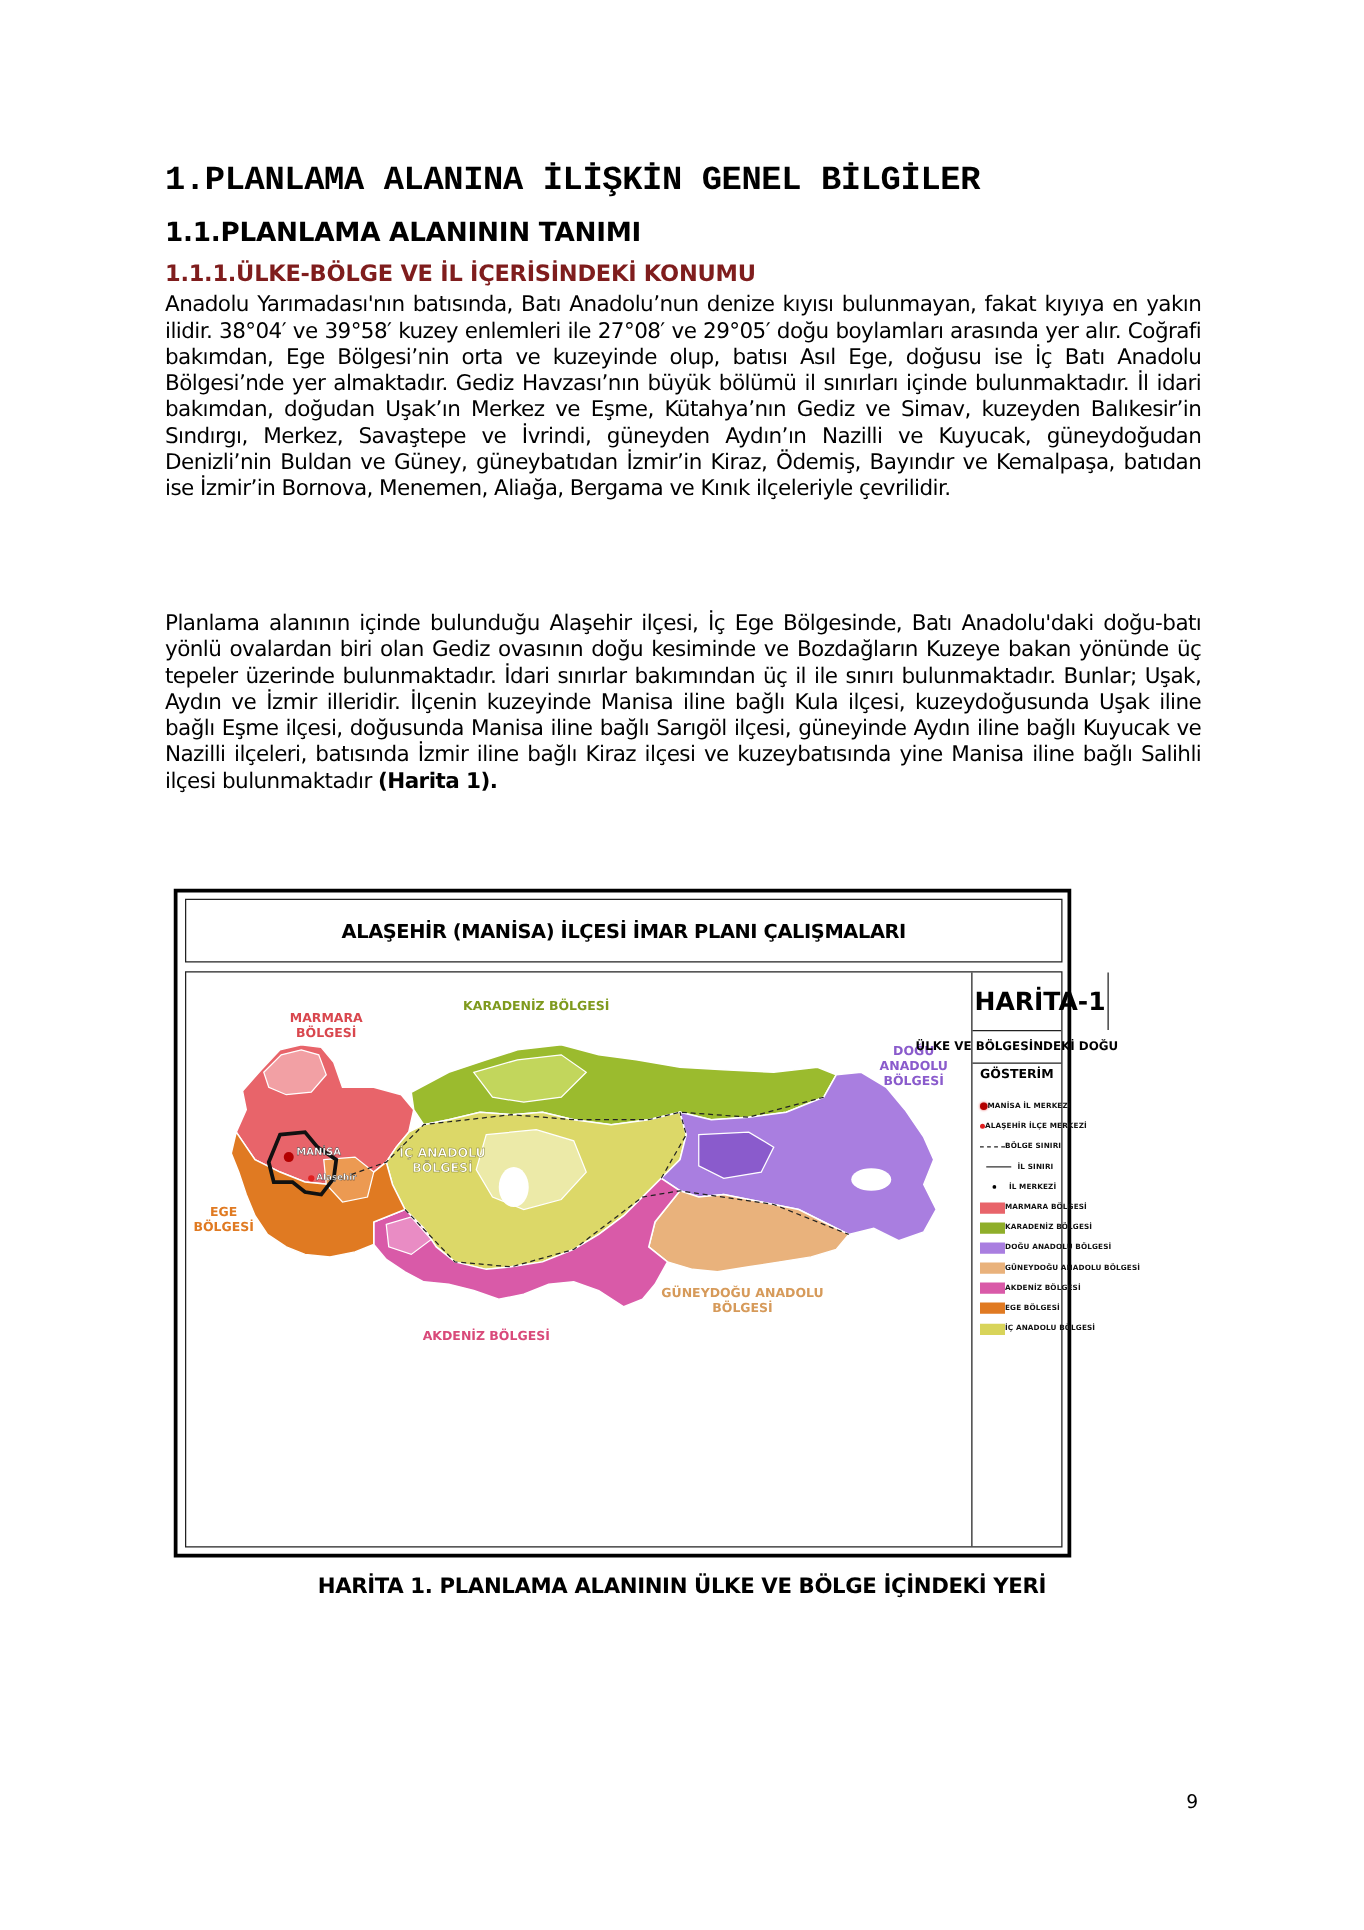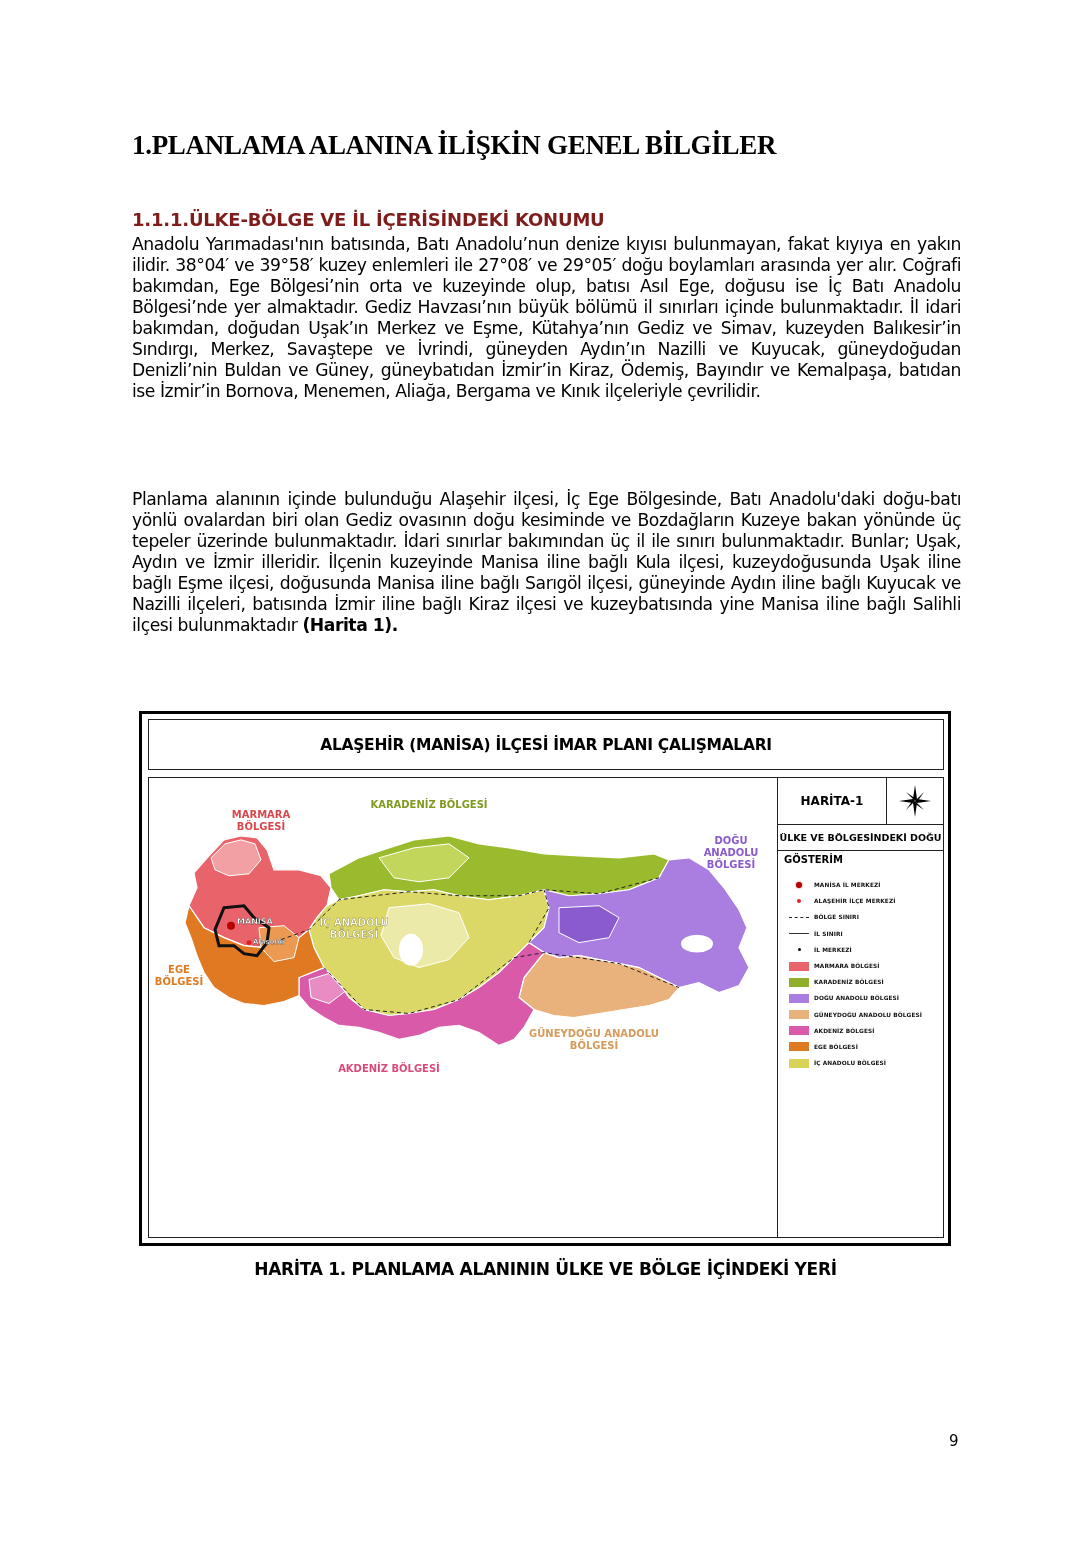--- a/index.html
+++ b/index.html
@@ -1,32 +1,32 @@
 <!DOCTYPE html>
 <html><head>
 <meta charset="utf-8">
 <style>
   html, body { margin: 0; padding: 0; background: #ffffff; }
   body { width: 1091px; height: 1544px; position: relative; overflow: hidden; }
   .page { position: absolute; left: 0; top: 0; width: 1091px; height: 1544px; background: #fff; }
-  .h1 { position: absolute; left: 132px; top: 130px; font-family: Liberation Serif, serif; font-weight: bold; font-size: 27px; color: #000; letter-spacing: -0.3px; white-space: nowrap; }
+  .h1 { position: absolute; left: 132px; top: 130px; font-family: Liberation Mono, monospace; font-weight: bold; font-size: 27px; color: #000; letter-spacing: -0.3px; white-space: nowrap; }
   .h2 { position: absolute; left: 132px; top: 174px; font-family: "DejaVu Sans", sans-serif; font-weight: bold; font-size: 21px; color: #000; letter-spacing: -0.2px; white-space: nowrap; }
   .h3 { position: absolute; left: 132px; top: 209px; font-family: "DejaVu Sans", sans-serif; font-weight: bold; font-size: 18px; color: #7f1d1d; letter-spacing: -0.2px; white-space: nowrap; }
   .para { position: absolute; left: 132px; width: 829px; font-family: "DejaVu Sans", sans-serif; font-size: 17.2px; line-height: 21px; color: #000; text-align: justify; letter-spacing: -0.45px; margin: 0; }
   .p1 { top: 234px; }
   .p2 { top: 489px; }
   .para b { font-weight: bold; }
 
-  .mapframe { position: absolute; left: 139px; top: 711px; width: 812px; height: 535px; border: 3px solid #000; box-sizing: border-box; background: #fff; }
+  .mapframe { position: absolute; left: 139px; top: 711px; width: 718px; height: 535px; border: 3px solid #000; box-sizing: border-box; background: #fff; }
   .maptitlebox { position: absolute; left: 6px; top: 5px; right: 4px; height: 51px; border: 1.5px solid #222; box-sizing: border-box; display: flex; align-items: center; justify-content: center; font-family: "DejaVu Sans", sans-serif; font-weight: bold; font-size: 15.5px; color: #000; letter-spacing: -0.3px; }
   .mapbody { position: absolute; left: 6px; top: 63px; right: 4px; bottom: 5px; border: 1.5px solid #222; box-sizing: border-box; }
   .mapimg { position: absolute; left: 0; top: 0; width: 628px; height: 100%; }
   .sidepanel { position: absolute; left: 628px; top: 0; right: 0; bottom: 0; border-left: 1.5px solid #222; }
   .sp-head { position: absolute; left: 0; right: 0; top: 0; height: 46px; border-bottom: 1.5px solid #222; }
-  .sp-title { position: absolute; left: 0; top: 0; width: 108px; height: 46px; border-right: 1.5px solid #222; display: flex; align-items: center; justify-content: center; font-family: "DejaVu Sans", sans-serif; font-weight: bold; font-size: 12px; color: #000; }
+  .sp-title { position: absolute; left: 0; top: 0; width: 108px; height: 46px; border-right: 1.5px solid #222; display: flex; align-items: center; justify-content: center; font-family: "DejaVu Sans", sans-serif; font-weight: bold; font-size: 20px; color: #000; }
   .sp-compass { position: absolute; left: 109px; top: 0; right: 0; height: 46px; display: flex; align-items: center; justify-content: center; }
   .sp-sub { position: absolute; left: 0; right: 0; top: 46px; height: 26px; border-bottom: 1.5px solid #222; display: flex; align-items: center; justify-content: center; font-family: "DejaVu Sans", sans-serif; font-weight: bold; font-size: 9.5px; color: #000; white-space: nowrap; }
   .legend { position: absolute; left: 6px; top: 76px; right: 4px; }
   .legend-title { font-family: "DejaVu Sans", sans-serif; font-weight: bold; font-size: 10px; color: #000; margin-bottom: 12px; }
   .leg-row { display: flex; align-items: center; height: 16.2px; }
   .leg-sym { width: 30px; display: flex; align-items: center; justify-content: center; }
   .leg-lbl { font-family: "DejaVu Sans", sans-serif; font-weight: bold; font-size: 5.8px; color: #111; white-space: nowrap; letter-spacing: 0.1px; }
   .sw { width: 20px; height: 9px; }
   .dot-big { width: 6px; height: 6px; border-radius: 50%; background: #b30000; box-shadow: 0 0 2px #d44; }
   .dot-red { width: 4px; height: 4px; border-radius: 50%; background: #e02020; }
@@ -36,20 +36,21 @@
 
   .caption { position: absolute; left: 0; width: 1091px; top: 1259px; text-align: center; font-family: "DejaVu Sans", sans-serif; font-weight: bold; font-size: 17px; color: #000; letter-spacing: -0.3px; }
   .pagenum { position: absolute; left: 949px; top: 1432px; font-family: "DejaVu Sans", sans-serif; font-size: 15px; color: #000; }
   .mlabel { font-family: "DejaVu Sans", sans-serif; font-weight: bold; }
 </style>
 </head>
 <body>
 
 <div class="page">
   <div class="h1">1.PLANLAMA ALANINA İLİŞKİN GENEL BİLGİLER</div>
+  <div class="h2">1.1.PLANLAMA ALANININ TANIMI</div>
   <div class="h3">1.1.1.ÜLKE-BÖLGE VE İL İÇERİSİNDEKİ KONUMU</div>
 
   <p class="para p1">Anadolu Yarımadası'nın batısında, Batı Anadolu’nun denize kıyısı bulunmayan, fakat kıyıya en yakın ilidir. 38°04′ ve 39°58′ kuzey enlemleri ile 27°08′ ve 29°05′ doğu boylamları arasında yer alır. Coğrafi bakımdan, Ege Bölgesi’nin orta ve kuzeyinde olup, batısı Asıl Ege, doğusu ise İç Batı Anadolu Bölgesi’nde yer almaktadır. Gediz Havzası’nın büyük bölümü il sınırları içinde bulunmaktadır. İl idari bakımdan, doğudan Uşak’ın Merkez ve Eşme, Kütahya’nın Gediz ve Simav, kuzeyden Balıkesir’in Sındırgı, Merkez, Savaştepe ve İvrindi, güneyden Aydın’ın Nazilli ve Kuyucak, güneydoğudan Denizli’nin Buldan ve Güney, güneybatıdan İzmir’in Kiraz, Ödemiş, Bayındır ve Kemalpaşa, batıdan ise İzmir’in Bornova, Menemen, Aliağa, Bergama ve Kınık ilçeleriyle çevrilidir.</p>
   <p class="para p2"><span>Planlama alanının içinde bulunduğu Alaşehir ilçesi, İç Ege Bölgesinde, Batı Anadolu'daki doğu-batı yönlü ovalardan biri olan Gediz ovasının doğu kesiminde ve Bozdağların Kuzeye bakan yönünde üç tepeler üzerinde bulunmaktadır. İdari sınırlar bakımından üç il ile sınırı bulunmaktadır. Bunlar; Uşak, Aydın ve İzmir illeridir. İlçenin kuzeyinde Manisa iline bağlı Kula ilçesi, kuzeydoğusunda Uşak iline bağlı Eşme ilçesi, doğusunda Manisa iline bağlı Sarıgöl ilçesi, güneyinde Aydın iline bağlı Kuyucak ve Nazilli ilçeleri, batısında İzmir iline bağlı Kiraz ilçesi ve kuzeybatısında yine Manisa iline bağlı Salihli ilçesi bulunmaktadır </span><b>(Harita 1).</b></p>
 
   <div class="mapframe">
     <div class="maptitlebox">ALAŞEHİR (MANİSA) İLÇESİ İMAR PLANI ÇALIŞMALARI</div>
     <div class="mapbody">
       <svg class="mapimg" viewBox="0 0 628 460" preserveAspectRatio="none">
 

